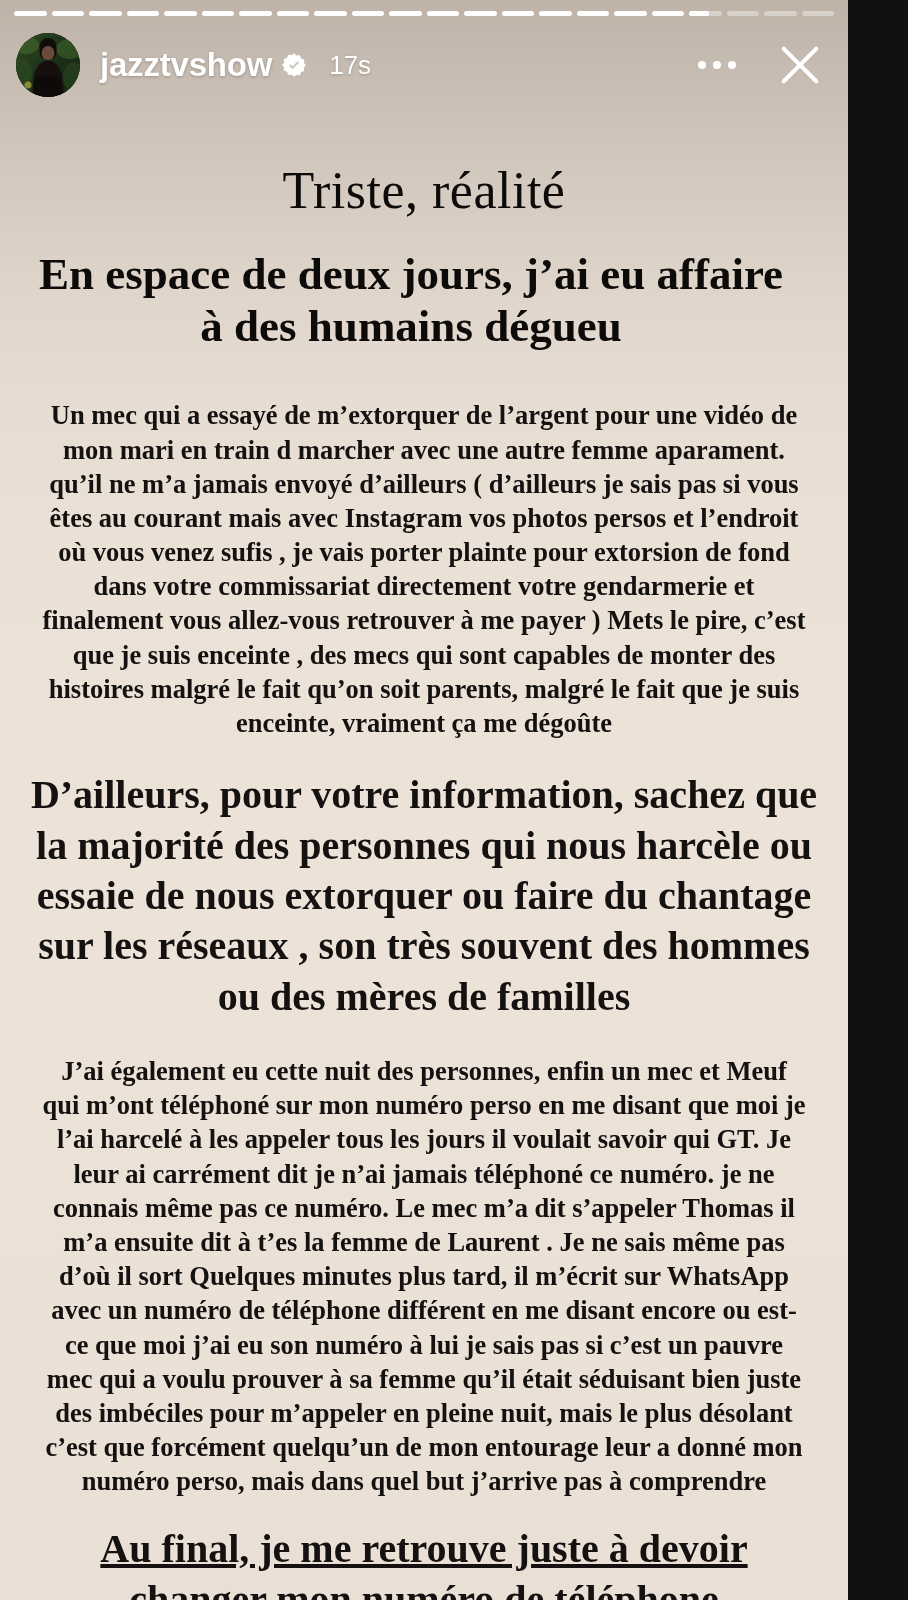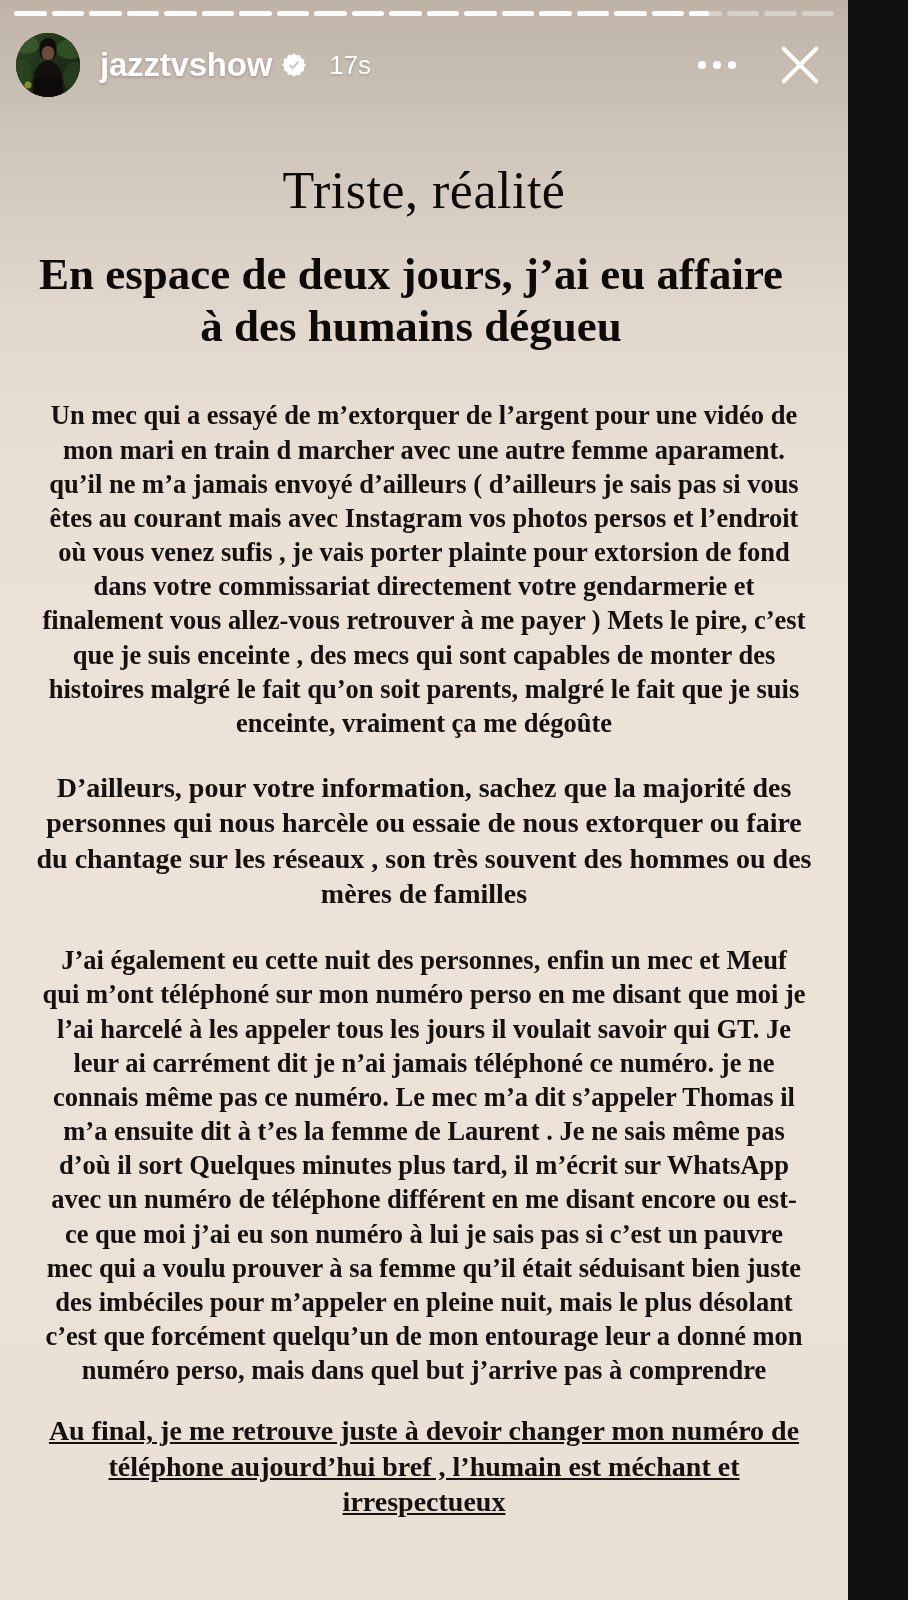--- a/index.html
+++ b/index.html
@@ -196,21 +196,21 @@
     margin: 0;
   }
   .para.small {
     font-size: 26.5px;
     line-height: 1.29;
     font-weight: 600;
     margin-left: 24px;
     margin-right: 24px;
   }
   .para.large {
-    font-size: 28px;
+    font-size: 40px;
     line-height: 1.26;
     font-weight: 600;
     margin-left: 10px;
     margin-right: 10px;
   }
 
   .p1 { margin-top: 46px; }
   .p2 { margin-top: 30px; }
   .p3 { margin-top: 32px; }
   .p4 { margin-top: 26px; text-decoration: underline; }

